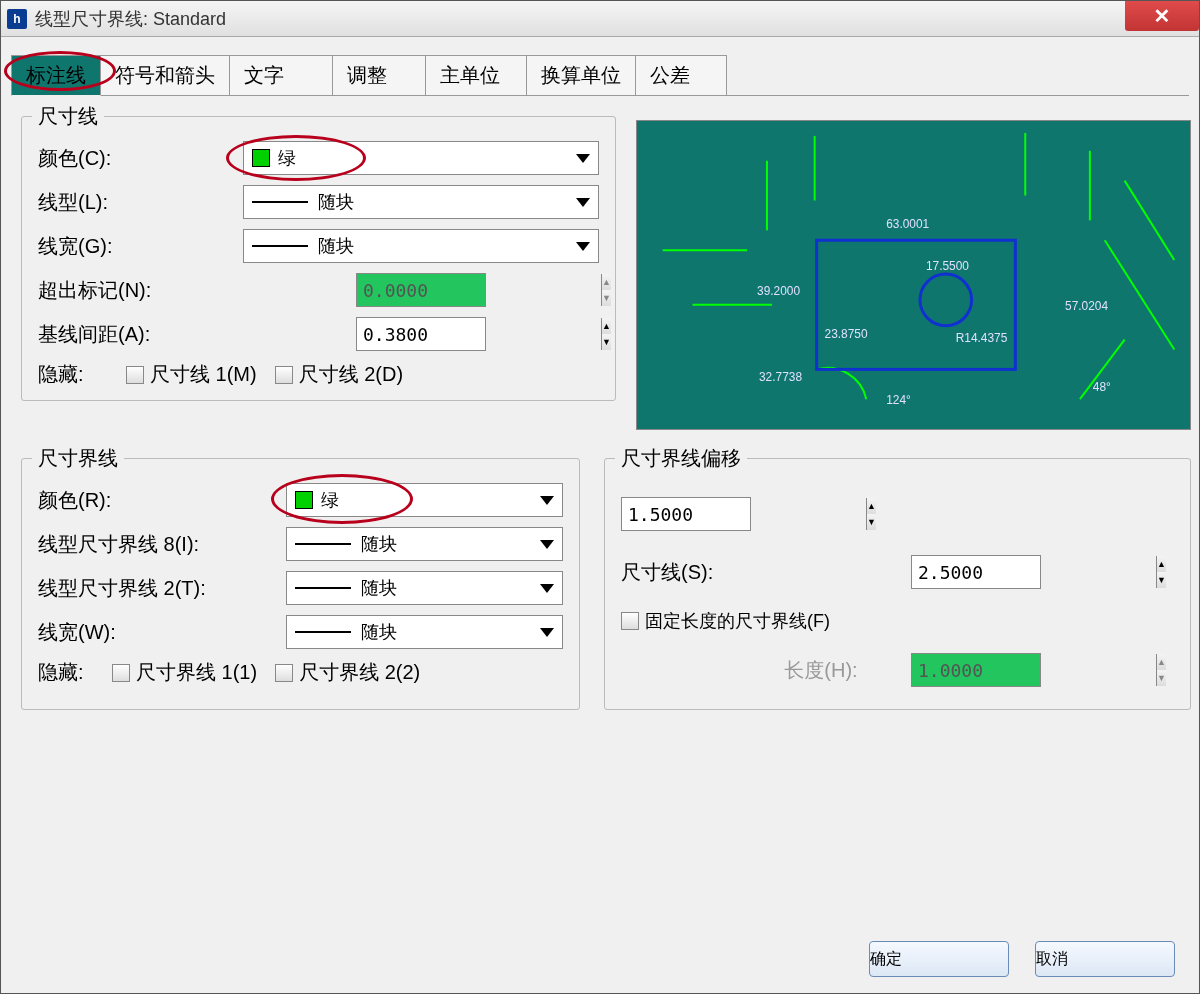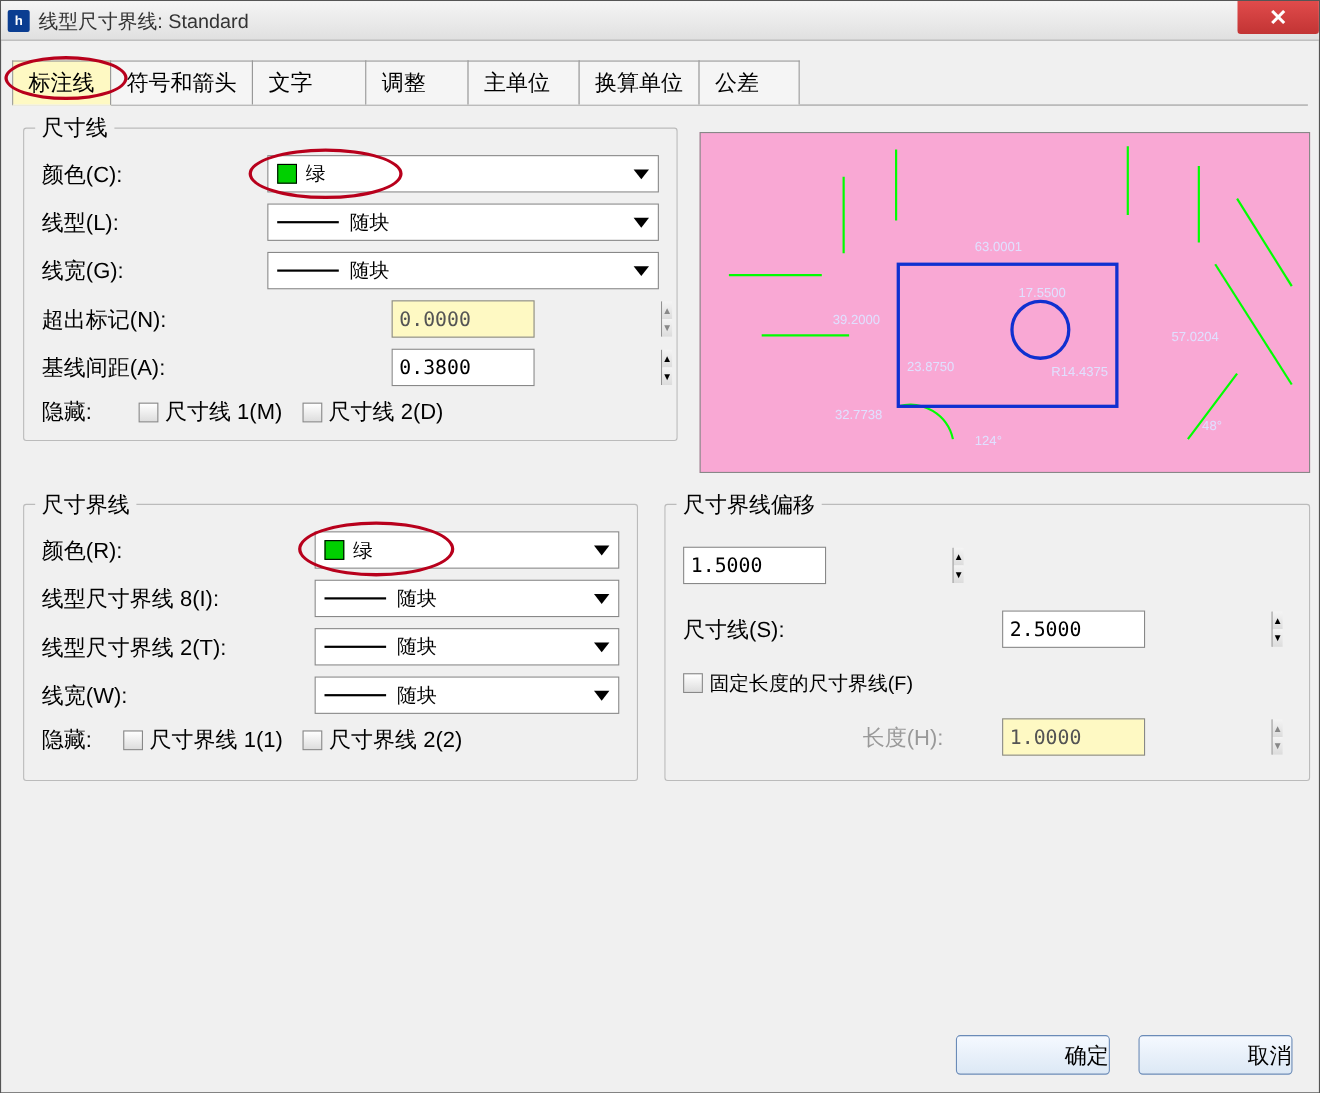--- a/index.html
+++ b/index.html
@@ -65,21 +65,21 @@
   border: 1px solid #999;
   border-bottom: none;
   background: #f5f5f5;
   font-size: 20px;
   cursor: pointer;
   margin-right: -1px;
   white-space: nowrap;
   position: relative;
 }
 .tab.active {
-  background: #fef9c3;
+  background: #0f766e;
   z-index: 2;
   border-bottom: 1px solid #f0f0f0;
   margin-bottom: -1px;
 }
 .red-circle {
   position: absolute;
   border: 3px solid #b8001c;
   border-radius: 50%;
   pointer-events: none;
 }
@@ -148,21 +148,21 @@
   border-top: 2px solid #000;
   margin-right: 10px;
 }
 .spinner {
   width: 130px;
   height: 34px;
   display: flex;
   border: 1px solid #888;
   background: #fff;
 }
-.spinner.disabled { background: #fef9c3; color: #888; }
+.spinner.disabled { background: #22c55e; color: #888; }
 .spinner input {
   flex: 1;
   border: none;
   padding: 0 6px;
   font-family: monospace;
   font-size: 18px;
   background: transparent;
   outline: none;
 }
 .spinner .spin-btns {
@@ -187,21 +187,21 @@
   margin-right: 6px;
   display:inline-block;
   vertical-align: middle;
   cursor: pointer;
 }
 .hide-row { display:flex; align-items:center; gap: 18px; margin-top: 8px;}
 .hide-row .cb-label { display:flex; align-items:center; font-size:20px;}
 .preview {
   width: 555px;
   height: 310px;
-  background: #f9a8d4;
+  background: #0f766e;
   border: 1px solid #888;
   position: relative;
   overflow: hidden;
   text-align: center;
 }
 .preview svg { width:100%; height:100%; }
 .bottom-area {
   display:flex;
   gap: 24px;
   margin-top: 18px;
@@ -211,25 +211,25 @@
   justify-content:flex-end;
   gap: 26px;
   padding: 10px 24px 16px 0;
 }
 .btn {
   width: 140px;
   height: 36px;
   border: 1px solid #6a8bb8;
   border-radius: 4px;
   background: linear-gradient(#f5f9ff,#dce8f5);
-  font-size: 20px;
+  font-size: 16px;
   cursor: pointer;
   display:flex;
   align-items:center;
-  justify-content:flex-end;
+  justify-content:flex-start;
 }
 .disabled-text { color:#999; }
 </style>
 </head>
 <body>
 
 <div class="dialog">
   <div class="titlebar">
     <div class="app-icon">h</div>
     <div class="title-text">线型尺寸界线: Standard</div>

